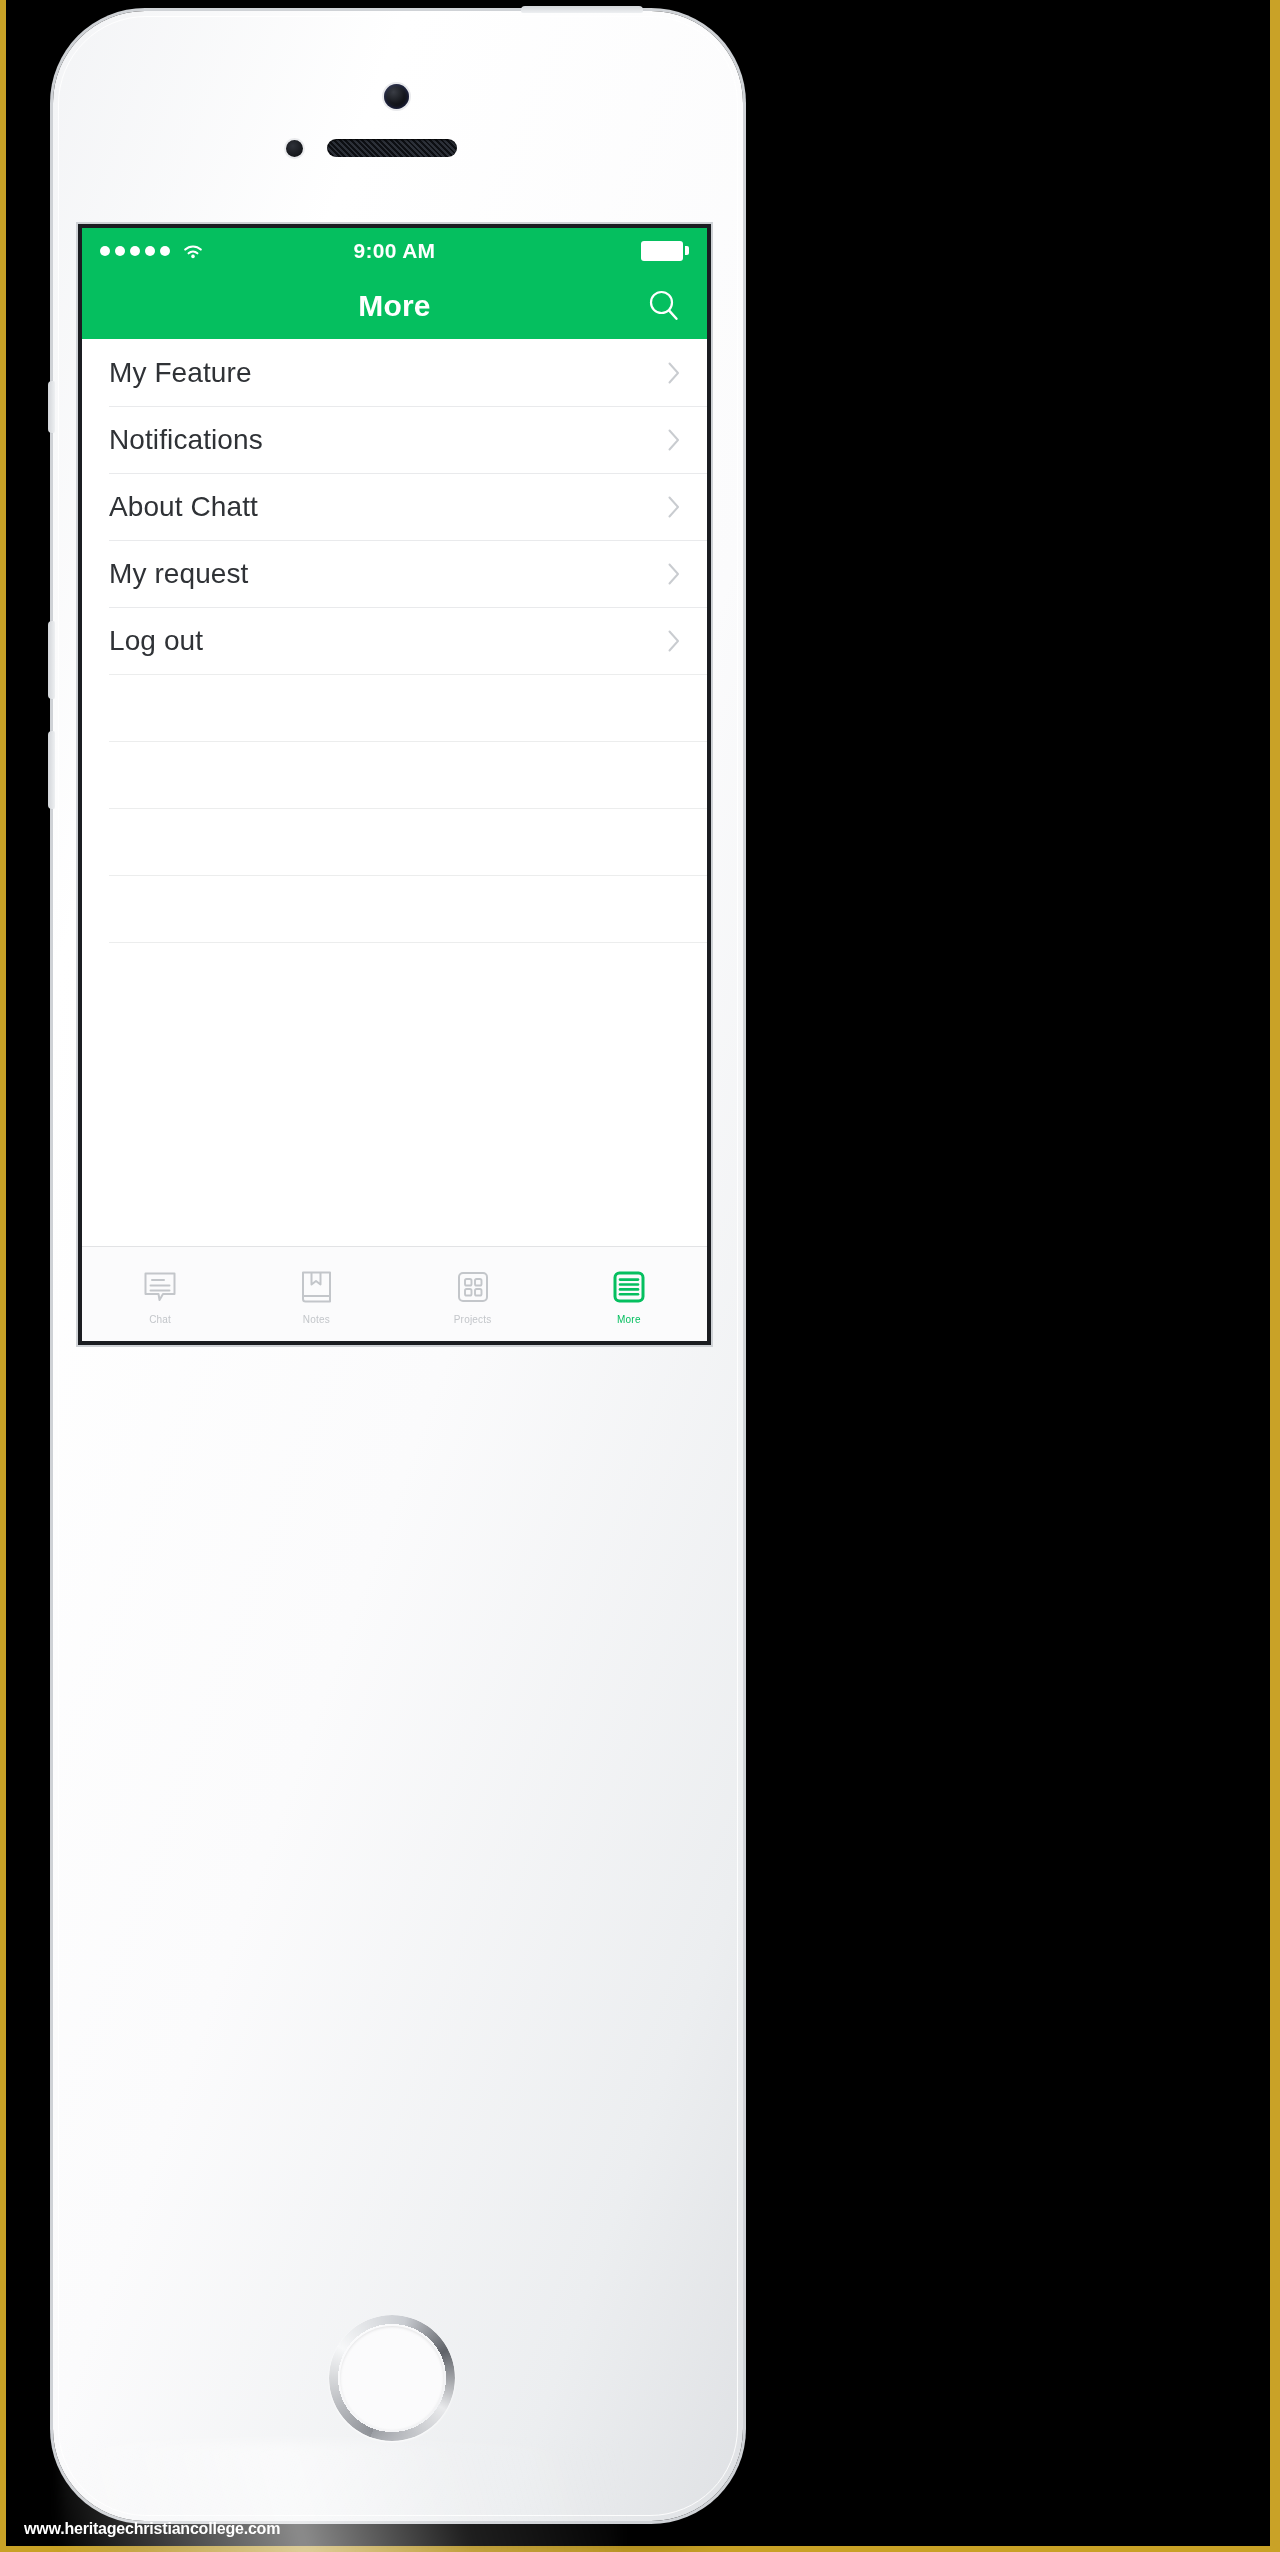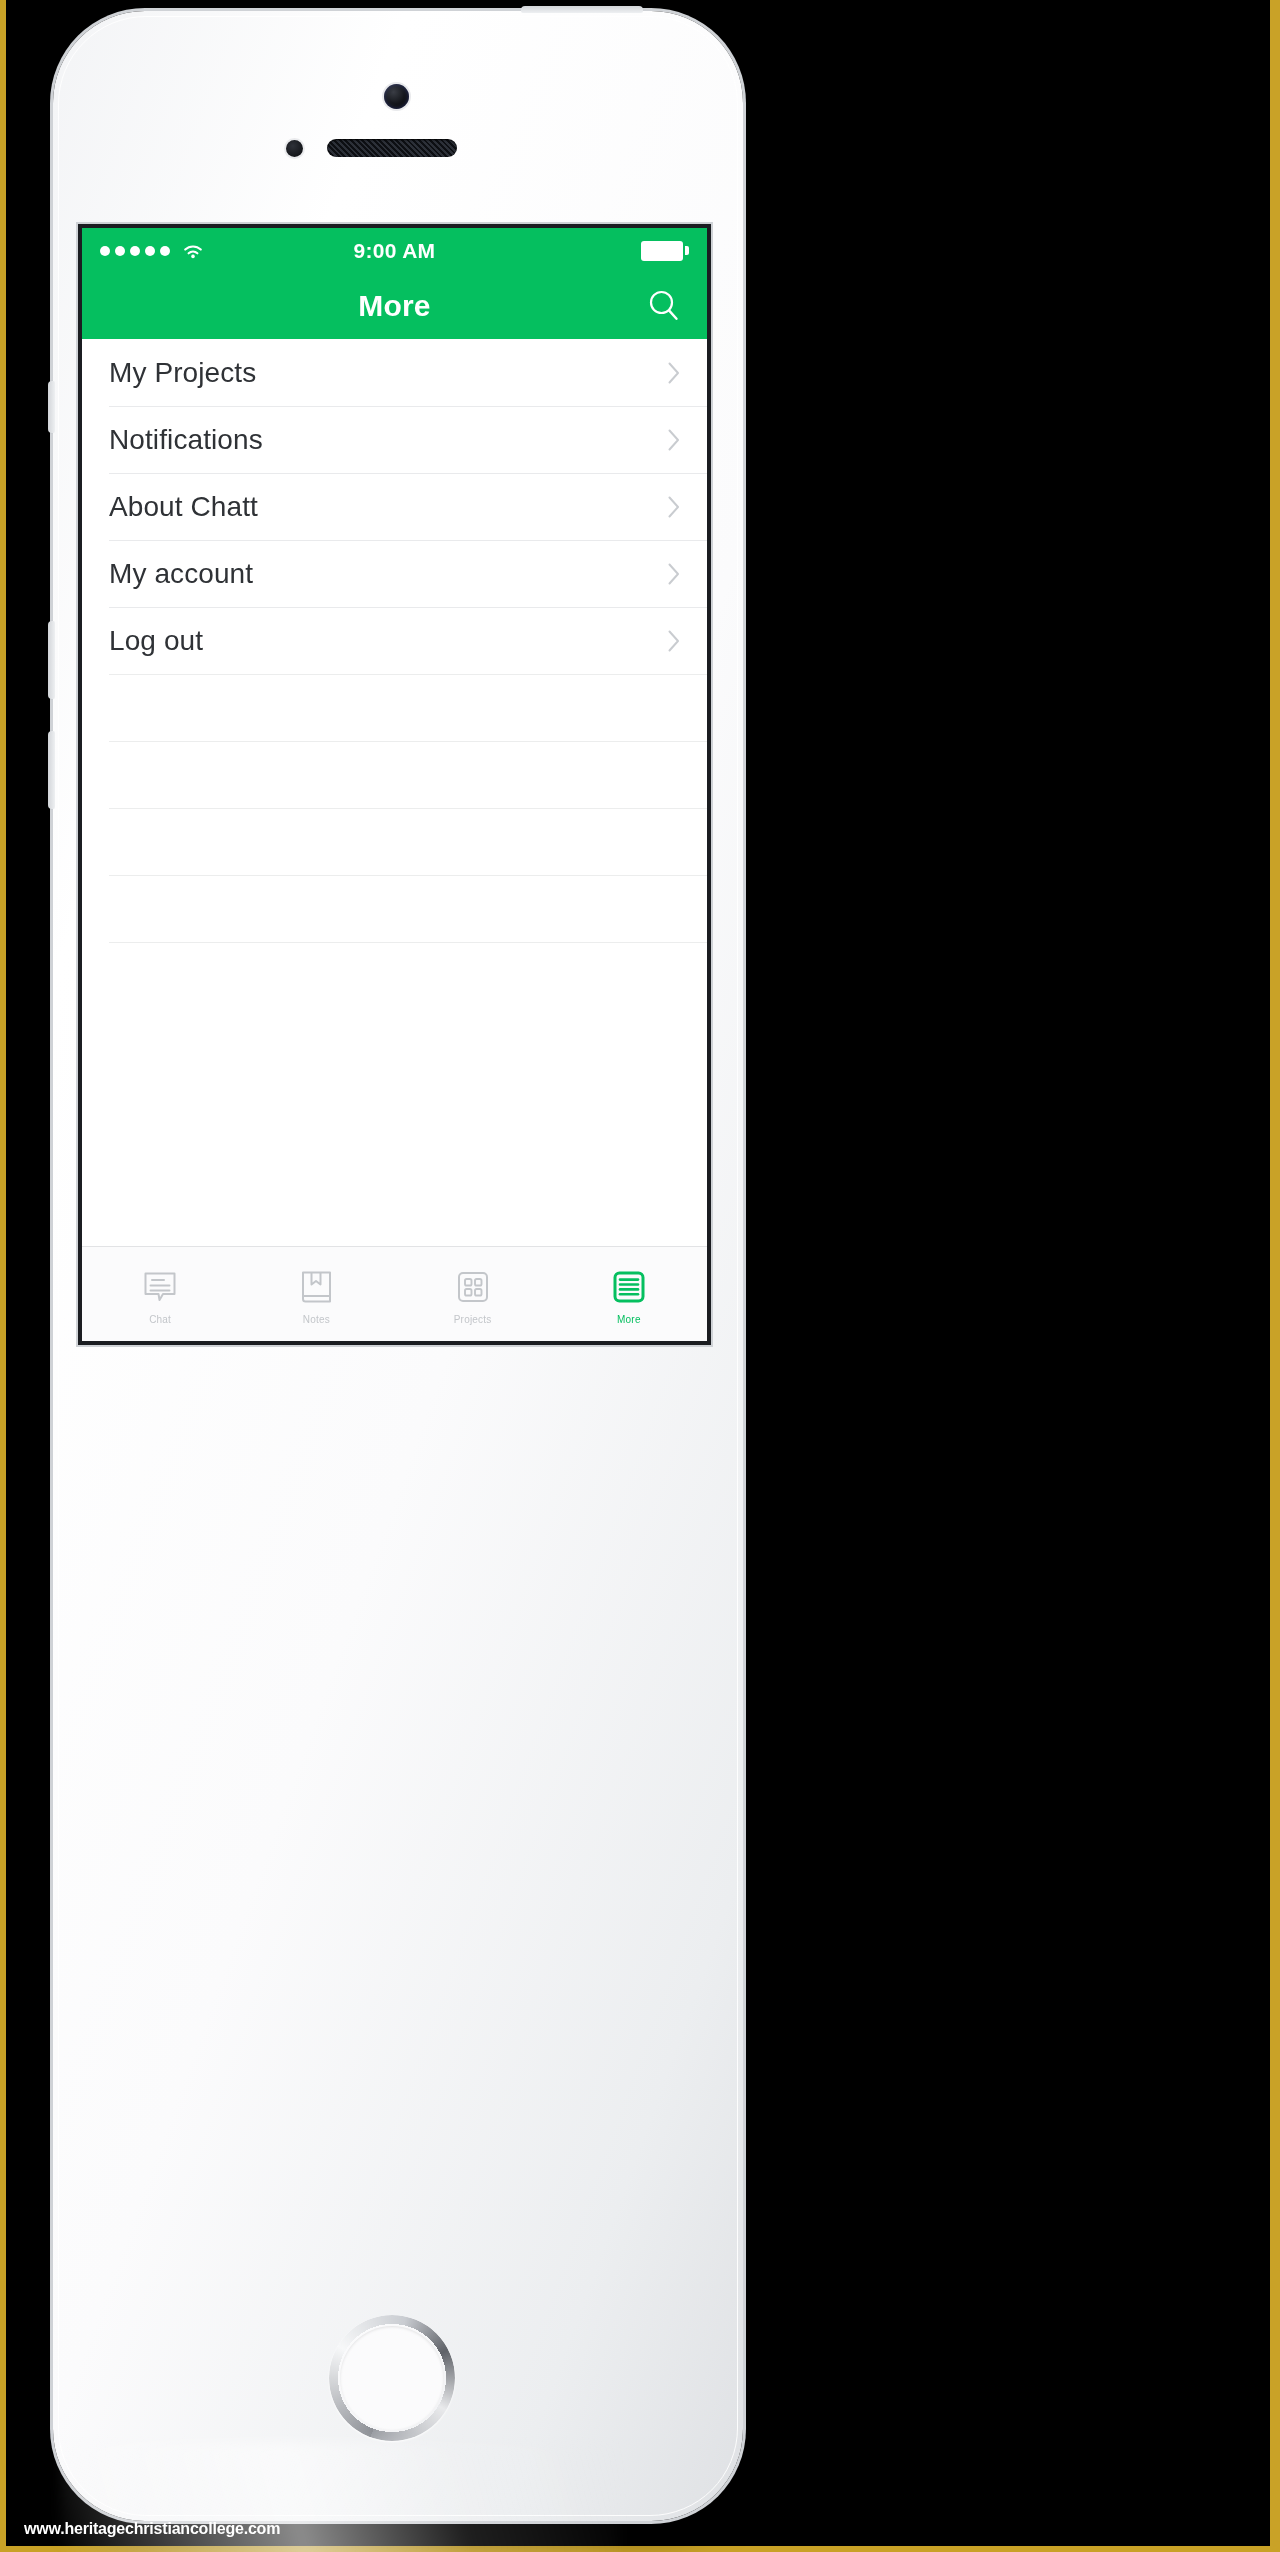--- a/index.html
+++ b/index.html
@@ -302,39 +302,39 @@
         <div class="search-btn">
           <svg width="38" height="38" viewBox="0 0 38 38">
             <circle cx="16.5" cy="15.5" r="10.5" stroke="#ffffff" stroke-width="2.2" fill="none"></circle>
             <line x1="24.2" y1="23.6" x2="31.5" y2="31.8" stroke="#ffffff" stroke-width="2.4" stroke-linecap="round"></line>
           </svg>
         </div>
       </div>
 
       <div class="list" id="menu-list">
           <div class="row">
-            <span class="row-label">My Projects</span>
+            <span class="row-label">My Feature</span>
             <svg class="chev" viewBox="0 0 12 22">
               <path d="M1.5 1.5 L10 11 L1.5 20.5" stroke="#c9ccd0" stroke-width="2" fill="none" stroke-linecap="round" stroke-linejoin="round"></path>
             </svg>
           </div>
           <div class="row">
             <span class="row-label">Notifications</span>
             <svg class="chev" viewBox="0 0 12 22">
               <path d="M1.5 1.5 L10 11 L1.5 20.5" stroke="#c9ccd0" stroke-width="2" fill="none" stroke-linecap="round" stroke-linejoin="round"></path>
             </svg>
           </div>
           <div class="row">
             <span class="row-label">About Chatt</span>
             <svg class="chev" viewBox="0 0 12 22">
               <path d="M1.5 1.5 L10 11 L1.5 20.5" stroke="#c9ccd0" stroke-width="2" fill="none" stroke-linecap="round" stroke-linejoin="round"></path>
             </svg>
           </div>
           <div class="row">
-            <span class="row-label">My account</span>
+            <span class="row-label">My request</span>
             <svg class="chev" viewBox="0 0 12 22">
               <path d="M1.5 1.5 L10 11 L1.5 20.5" stroke="#c9ccd0" stroke-width="2" fill="none" stroke-linecap="round" stroke-linejoin="round"></path>
             </svg>
           </div>
           <div class="row">
             <span class="row-label">Log out</span>
             <svg class="chev" viewBox="0 0 12 22">
               <path d="M1.5 1.5 L10 11 L1.5 20.5" stroke="#c9ccd0" stroke-width="2" fill="none" stroke-linecap="round" stroke-linejoin="round"></path>
             </svg>
           </div>

